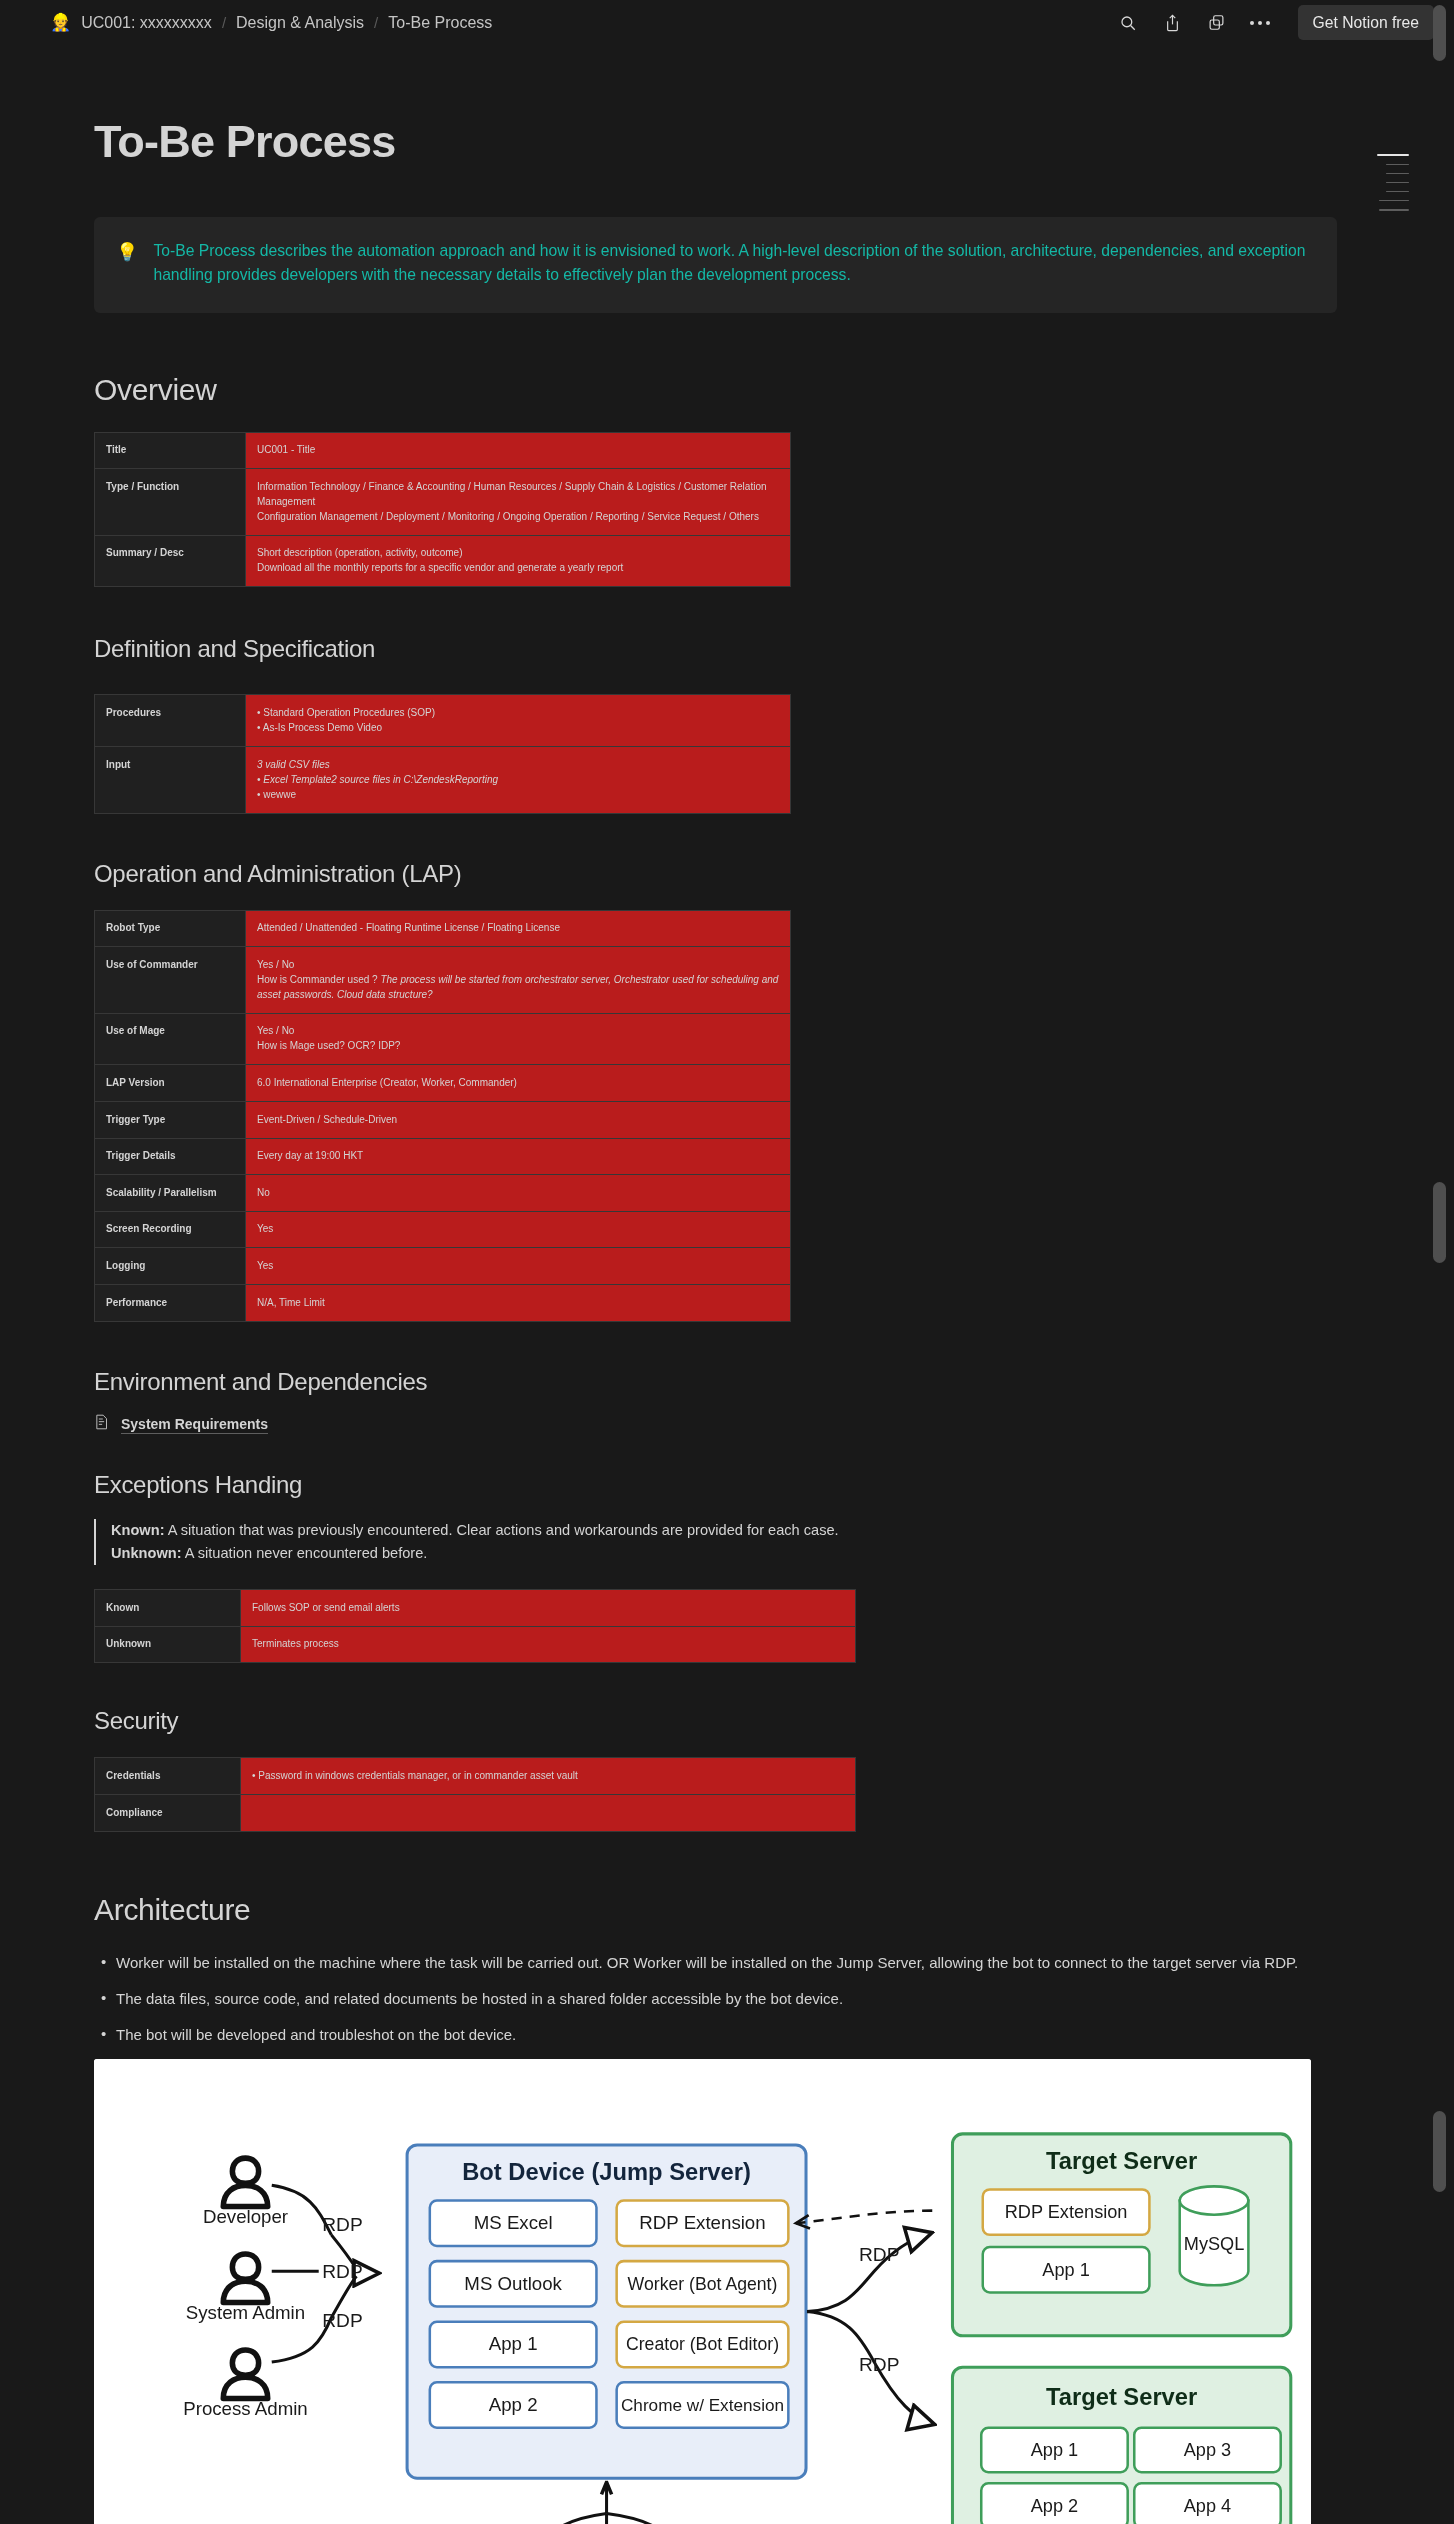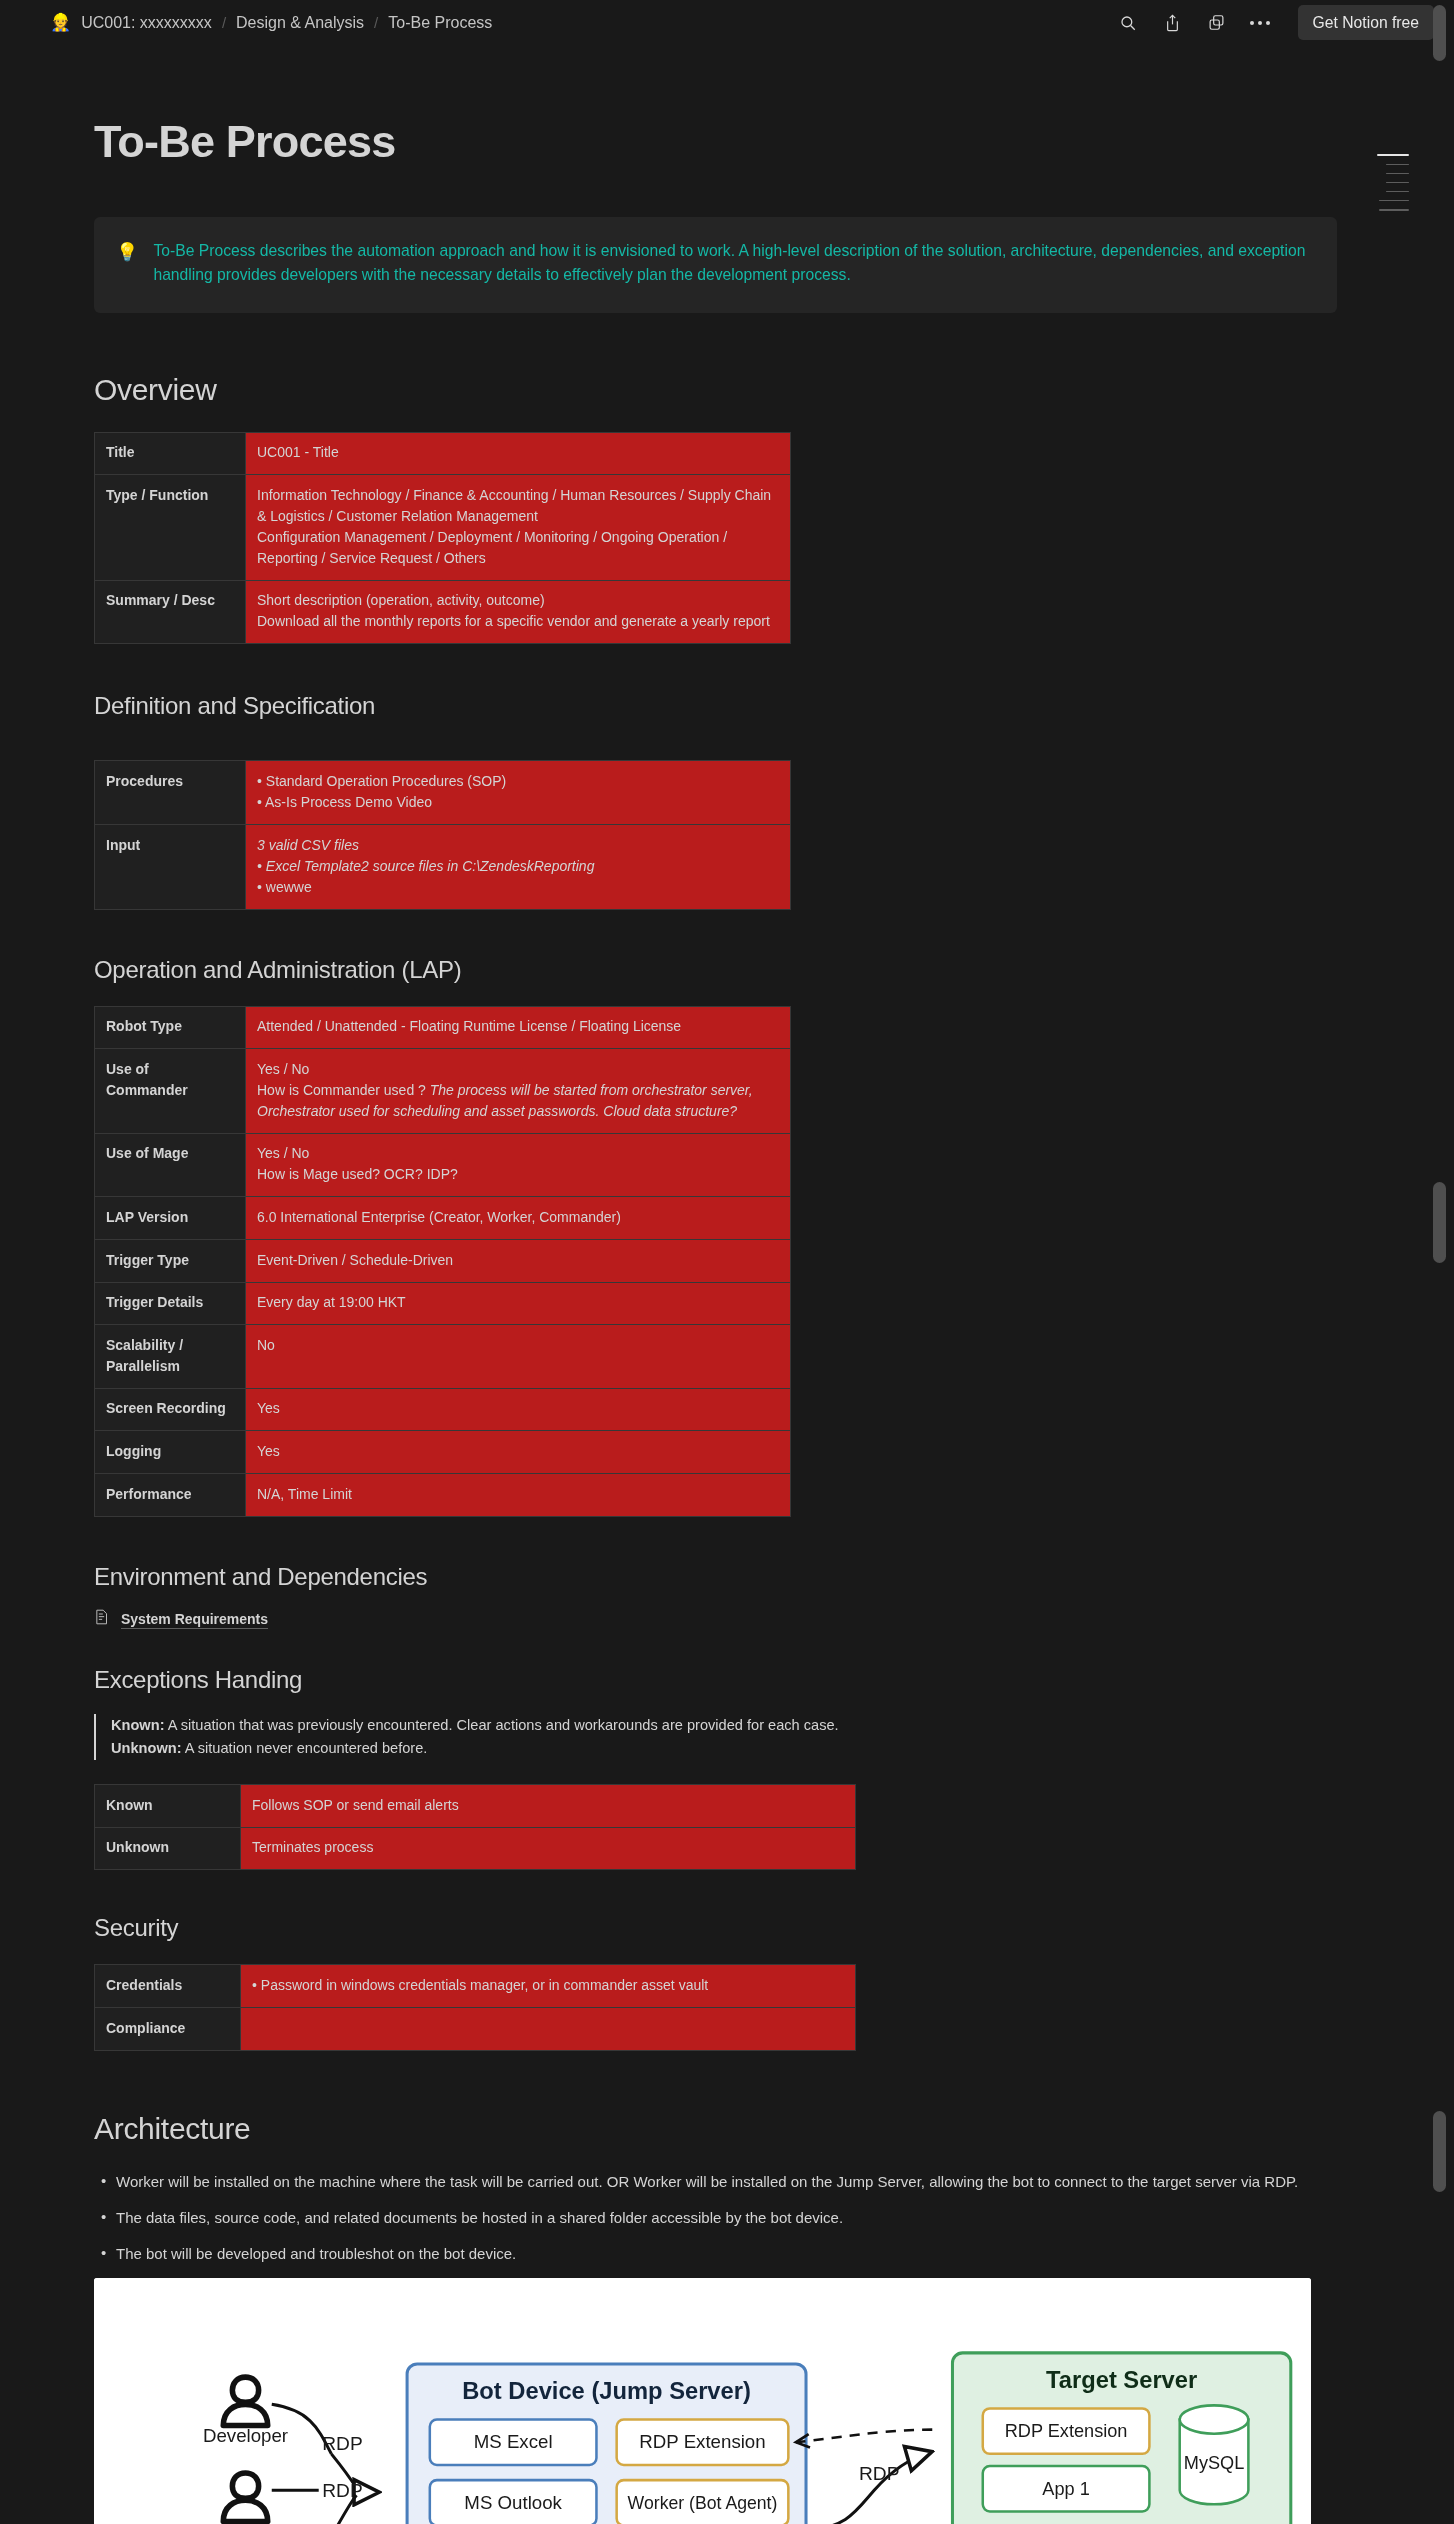--- a/index.html
+++ b/index.html
@@ -64,21 +64,21 @@
   
   table.nt {
     border-collapse: collapse; table-layout: fixed;
     border: 0.5px solid #373737;
   }
   table.nt.w1380 { width: 697px; }
   table.nt.w1365 { width: 762px; }
   table.nt td {
     border: 0.5px solid #373737;
     padding: 9.6px 11px 11px 11px;
-    color: #d4d4d4; font-size: 14px; line-height: 1.5;
+    color: #d4d4d4; font-size: 10px; line-height: 1.5;
     vertical-align: top;
   }
   table.nt td.k {
     width: 151px; background: #202020; font-weight: 600;
   }
   table.nt td.v { background: #b91c1c; }
   table.nt.w1365 td.k { width: 146px; }
   .it { font-style: italic; }
 
   
@@ -200,21 +200,21 @@
       <td class="k">Summary / Desc</td>
       <td class="v">
         <div>Short description (operation, activity, outcome)</div>
         <div>Download all the monthly reports for a specific vendor and generate a yearly report</div>
       </td>
     </tr>
   </tbody>
       </table>
 
   <h2 class="sect h3mid" style="margin-top:48px">Definition and Specification</h2>
-  <table class="nt w1380" style="margin-top:40px">
+  <table class="nt w1380" style="margin-top:31px">
     <tbody>
           <tr>
       <td class="k">Procedures</td>
       <td class="v">
         <div>• Standard Operation Procedures (SOP)</div>
         <div>• As-Is Process Demo Video</div>
       </td>
     </tr>
     <tr>
       <td class="k">Input</td>

